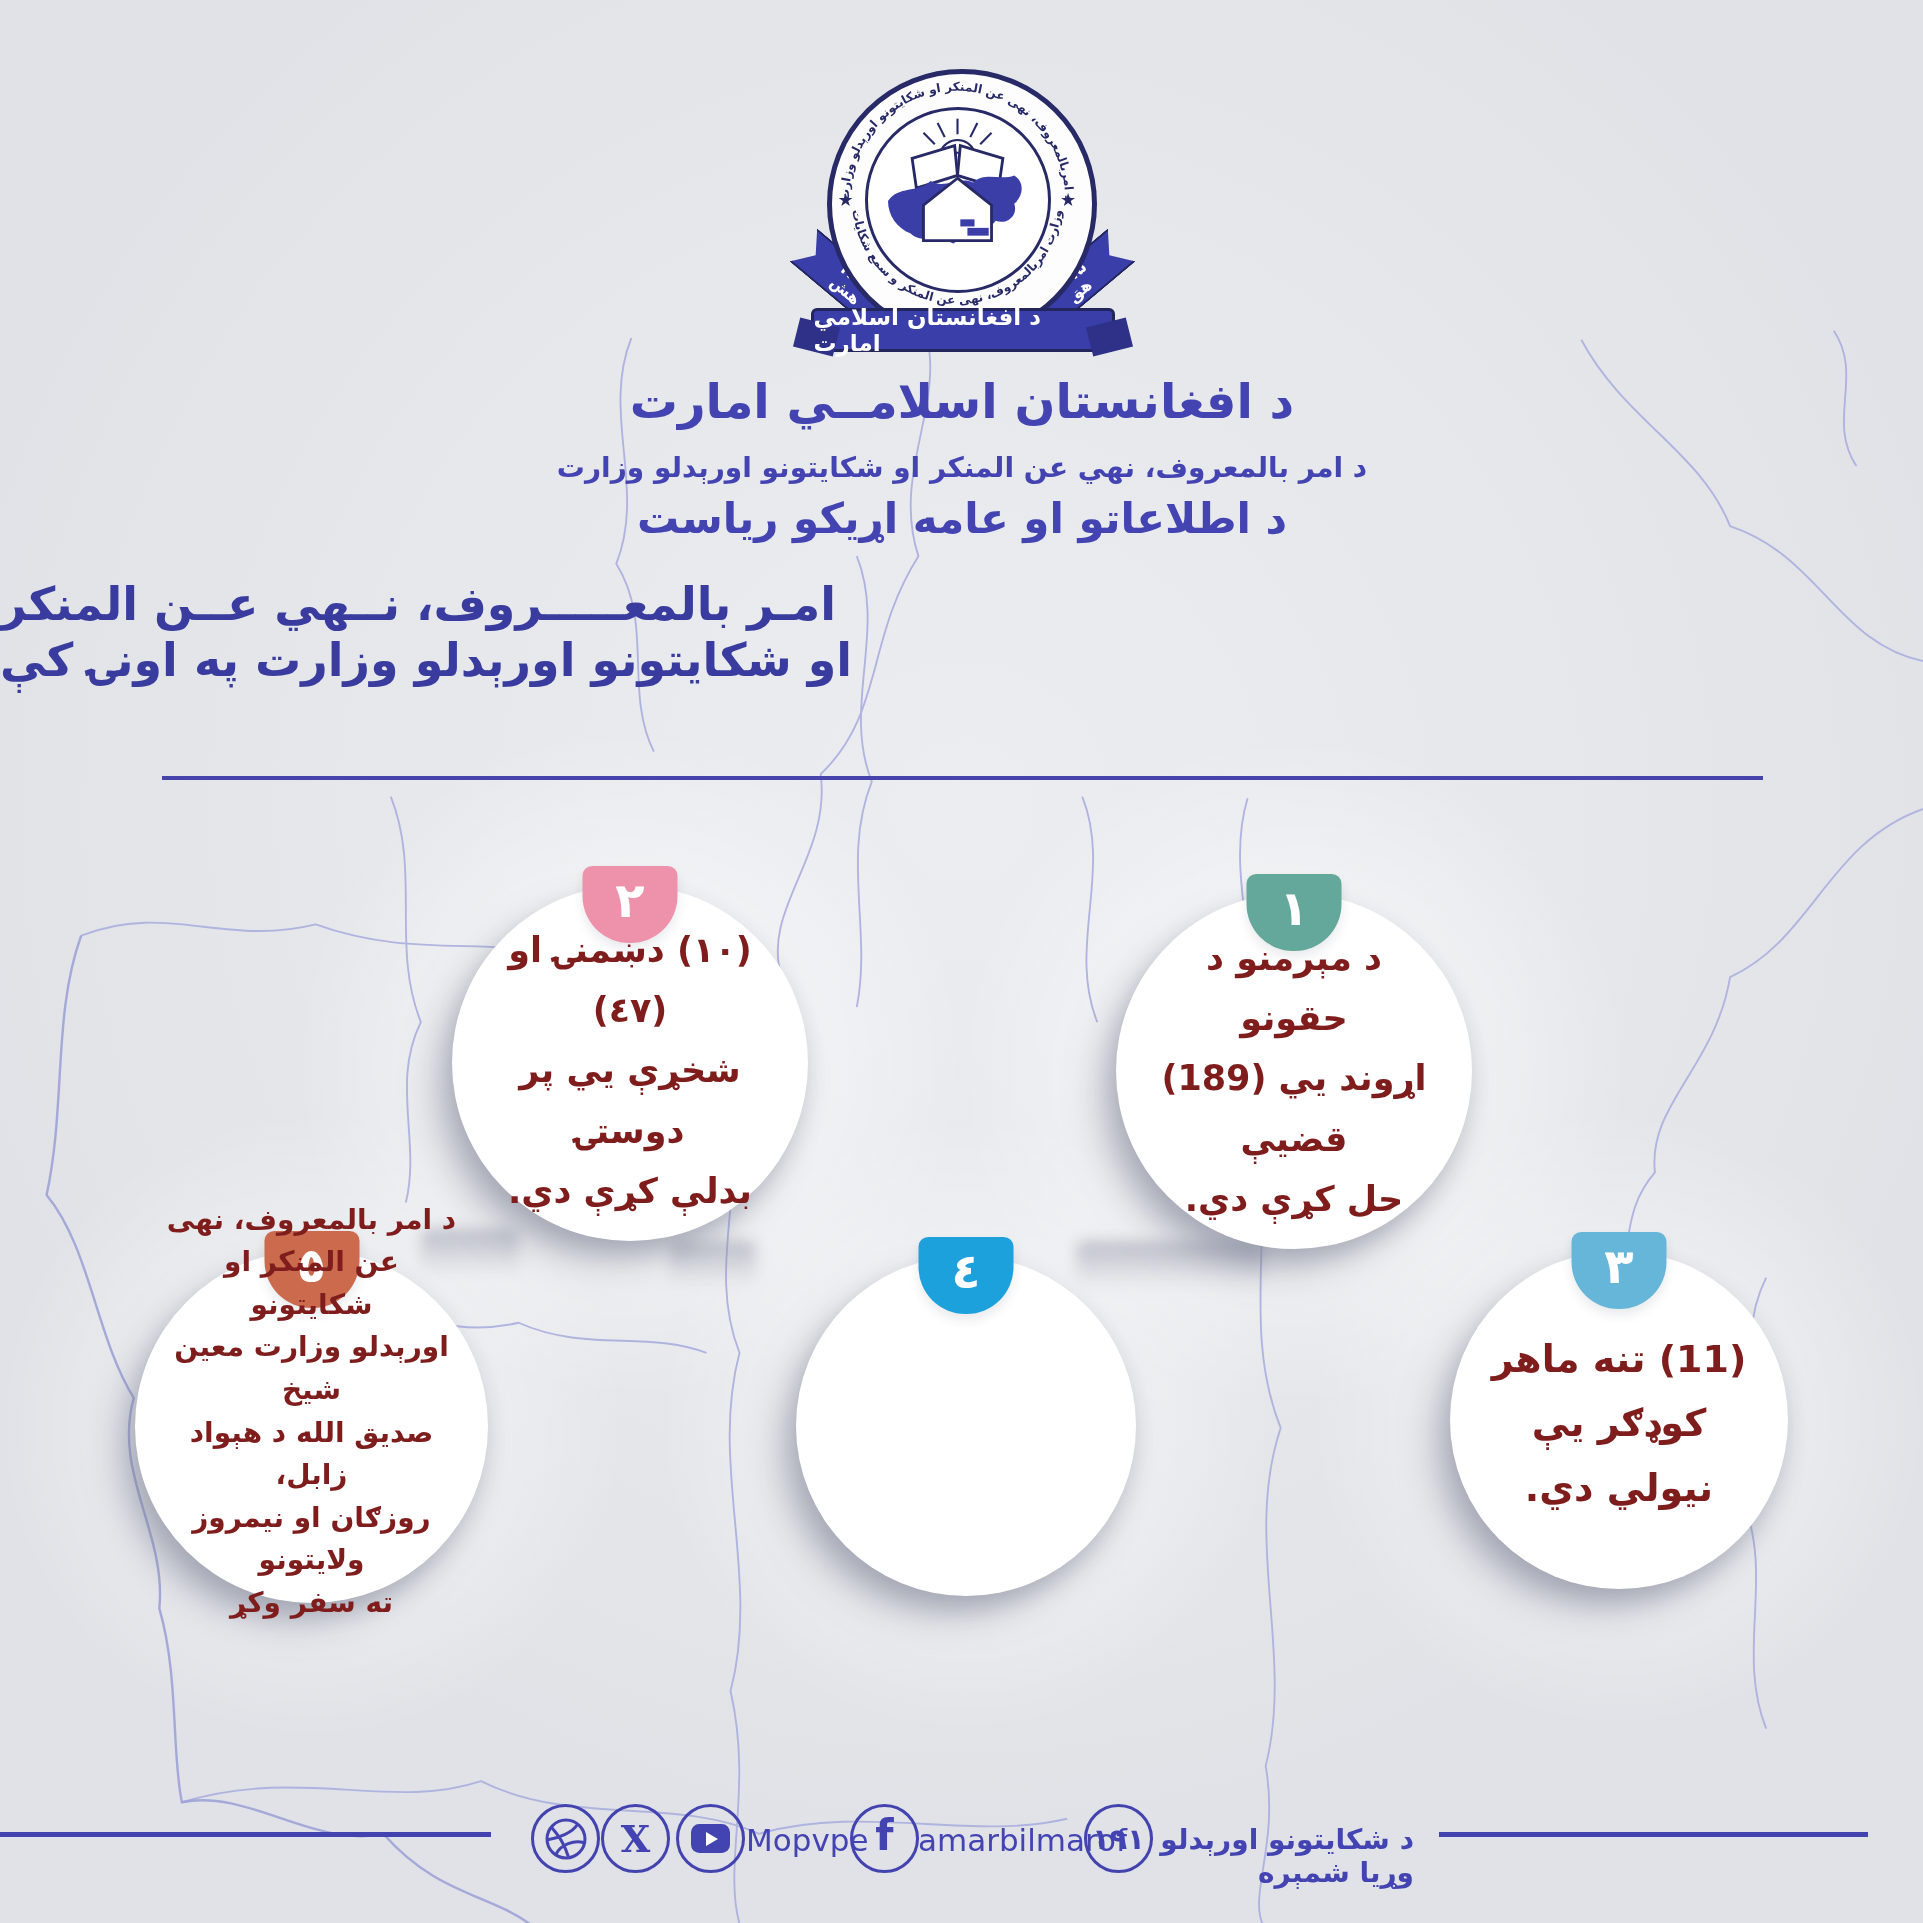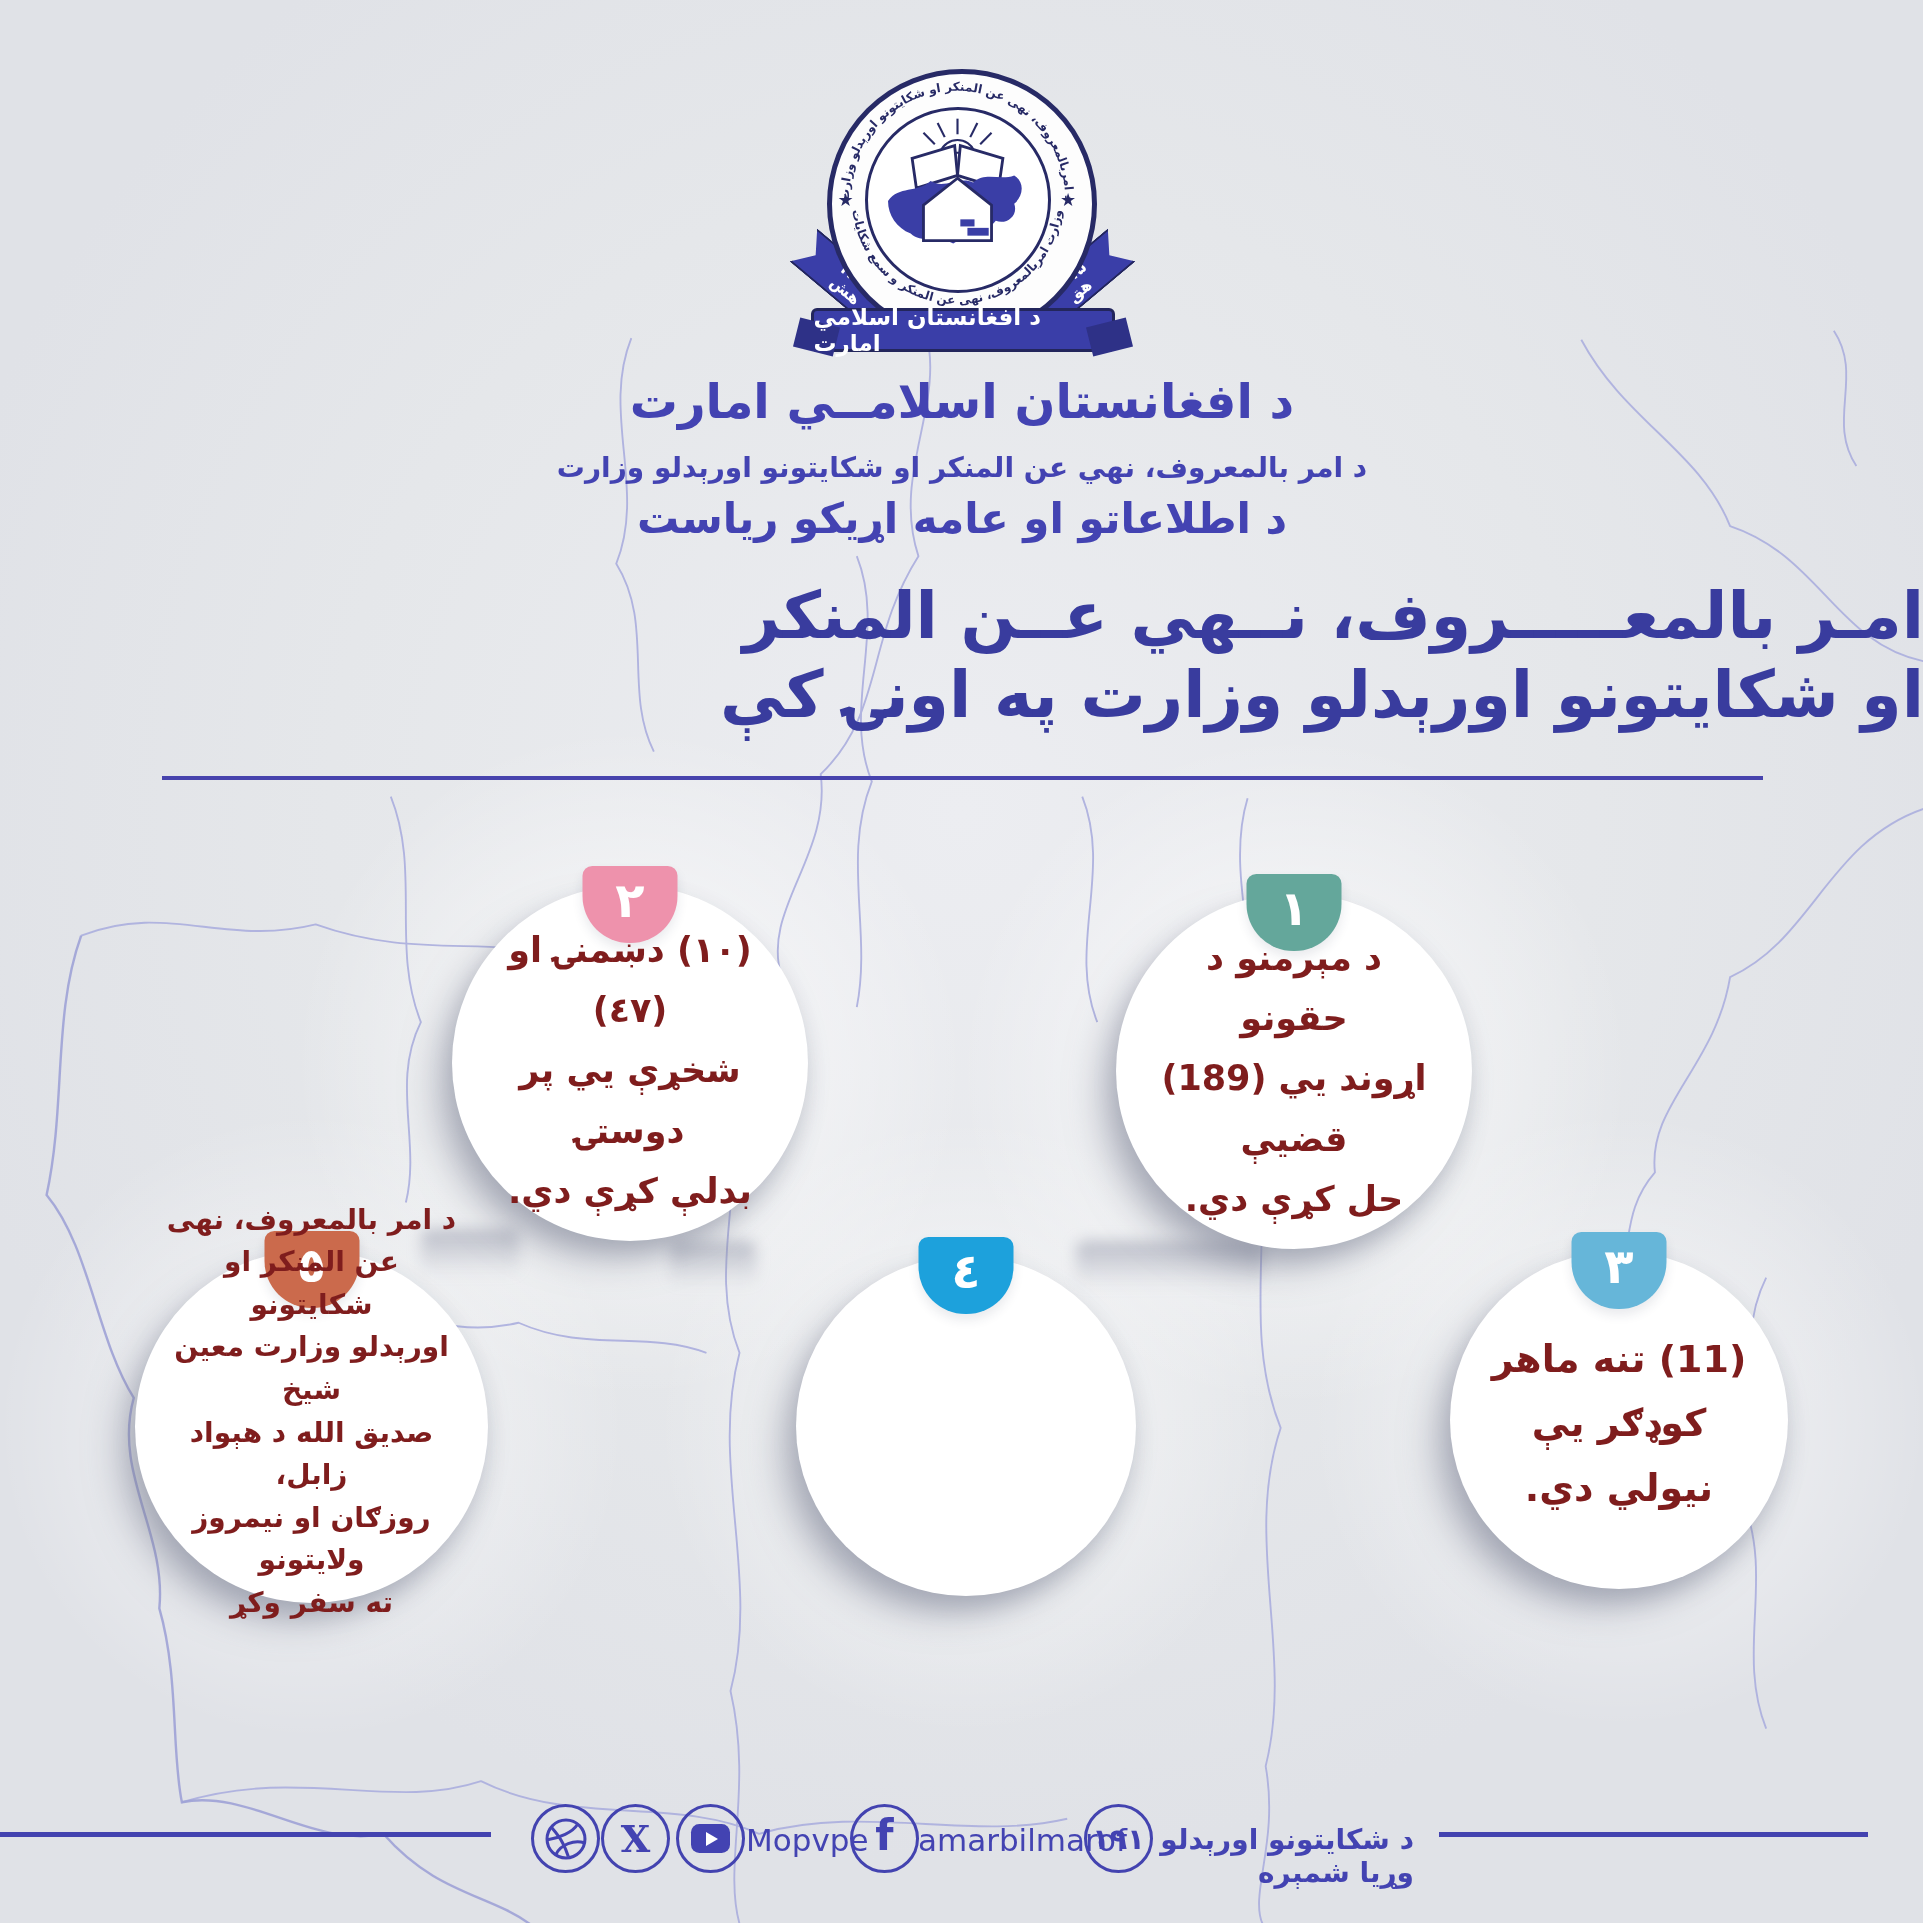--- a/index.html
+++ b/index.html
@@ -37,22 +37,22 @@
   .logo-banner:before,.logo-banner:after{content:"";position:absolute;top:10.5px;width:41px;height:30px;
                background:#2e3187;z-index:-1;}
   .logo-banner:before{left:-18px;transform:rotate(14deg);}
   .logo-banner:after{right:-18px;transform:rotate(-14deg);}
 
   
   .hline{position:absolute;left:0;width:100%;text-align:center;color:#4343b2;direction:rtl;z-index:2;}
   .h1{top:373px;font-size:48px;font-weight:bold;}
   .h2{top:451px;font-size:28px;font-weight:bold;}
   .h3{top:494px;font-size:42px;font-weight:bold;}
-  .title{position:absolute;left:0;top:576px;width:100%;text-align:right;color:#393c9e;
-         font-size:65px;font-weight:bold;line-height:1.22;direction:rtl;z-index:2;}
+  .title{position:absolute;left:0;top:576px;width:100%;text-align:left;color:#393c9e;
+         font-size:46px;font-weight:bold;line-height:1.22;direction:rtl;z-index:2;}
   .divider{position:absolute;left:162px;top:776px;width:1601px;height:3.8px;background:#4743ad;z-index:2;}
 
   
   .card{position:absolute;background:#fff;border-radius:50%;z-index:3;
         display:flex;align-items:center;justify-content:center;box-sizing:border-box;
         box-shadow:-19.5px 22.5px 35px -4.5px rgba(123,128,148,.50), 0 10.5px 21px rgba(123,128,148,.28);}
   .badge{position:absolute;left:50%;transform:translateX(-50%);top:-19.5px;width:95px;height:77px;
          border-radius:9.8px 9.8px 47px 47px;display:flex;align-items:center;justify-content:center;
          color:#fff;font-size:48px;font-weight:bold;padding-bottom:7.5px;box-sizing:border-box;
          box-shadow:0 6px 10.5px rgba(40,45,80,.10);}

